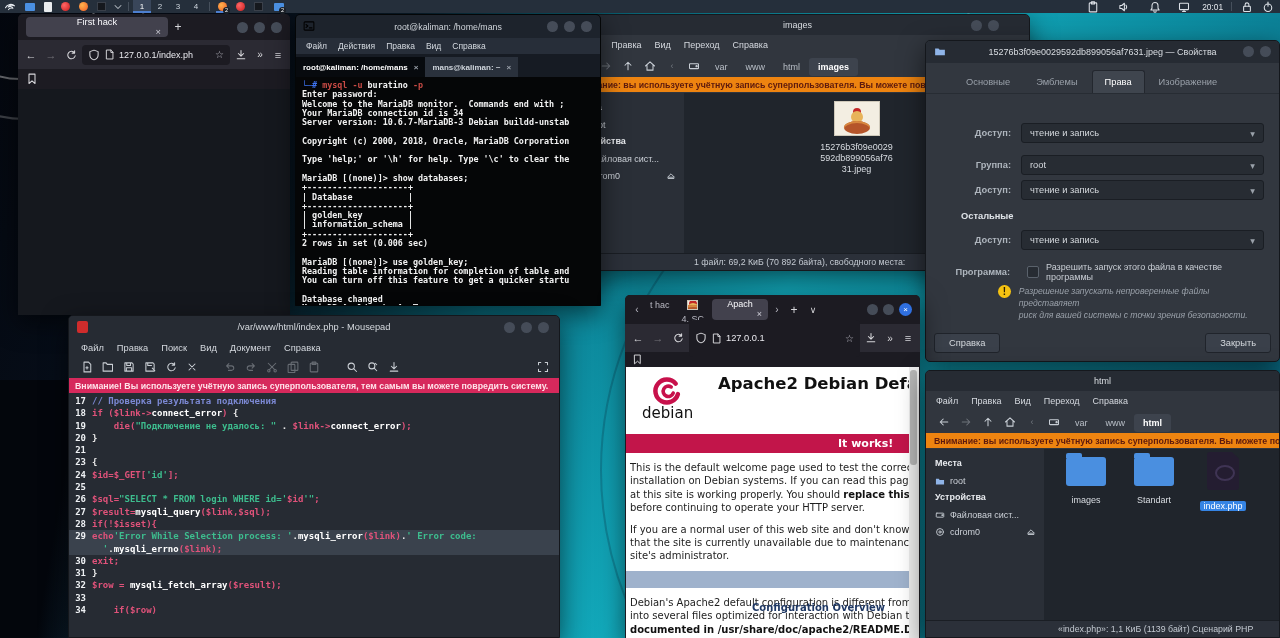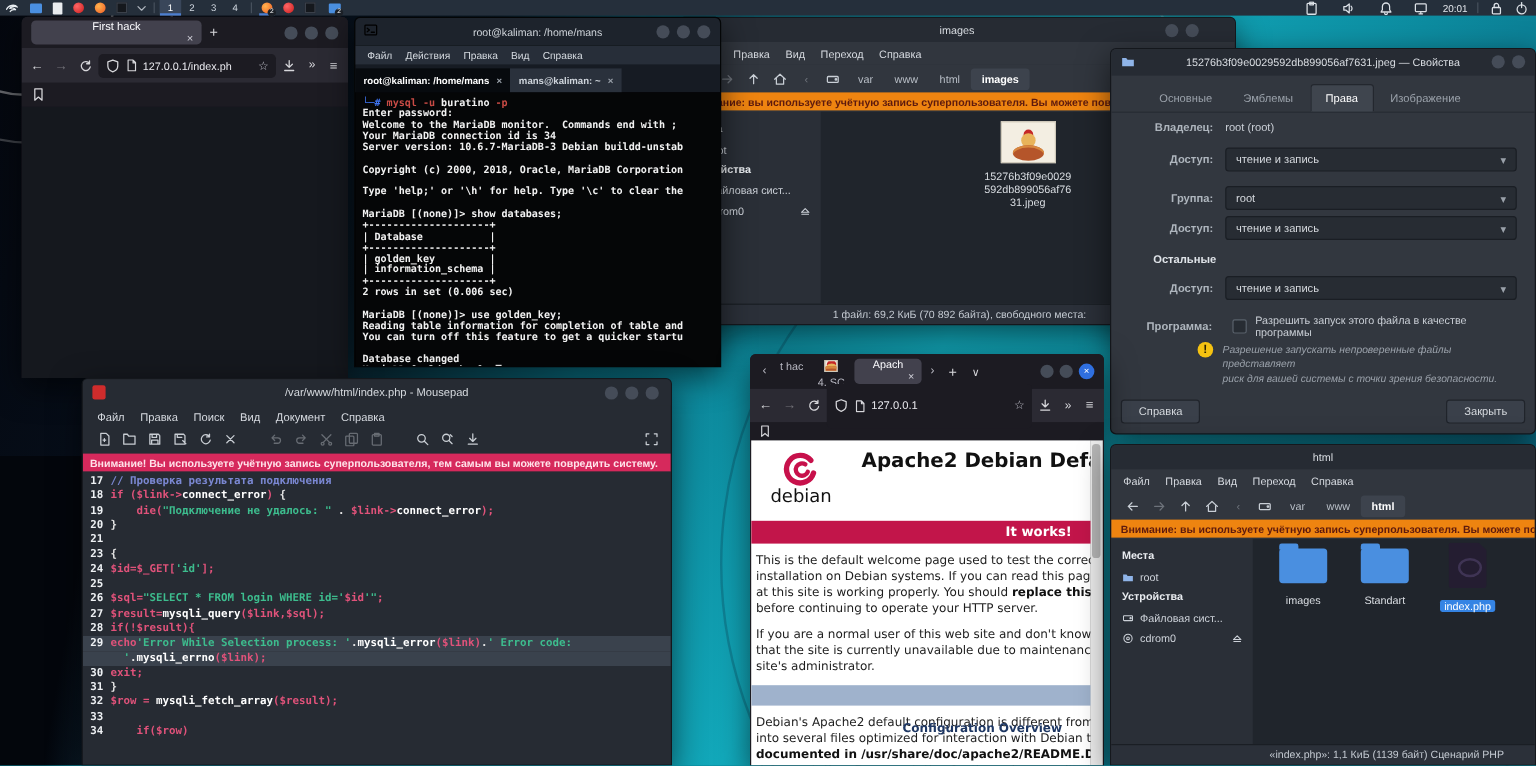--- a/index.html
+++ b/index.html
@@ -350,24 +350,20 @@
         <span class="cbtn"></span>
         <span class="cbtn"></span>
       </div>
     </div>
     <div class="ptabs">
       <span class="ptab">Основные</span>
       <span class="ptab">Эмблемы</span>
       <span class="ptab active">Права</span>
       <span class="ptab">Изображение</span>
     </div>
-    <div class="prow" style="left:10px;top:60px;right:15px;">
-      <span class="plabel">Владелец:</span>
-      <span>root (root)</span>
-    </div>
     <div class="prow" style="left:10px;top:82px;right:15px;">
       <span class="plabel">Доступ:</span>
       <span class="dd">
           <span>чтение и запись</span>
           <span class="arr">▾</span>
         </span>
     </div>
     <div class="prow" style="left:10px;top:114px;right:15px;">
       <span class="plabel">Группа:</span>
       <span class="dd">
@@ -484,21 +480,21 @@
         <div class="segrow"><span class="lnum">17</span><span class="sg-c">// Проверка результата подключения</span></div>
         <div class="segrow"><span class="lnum">18</span><span class="sg-k">if ($link-&gt;</span><span class="sg-f">connect_error</span><span class="sg-k">)</span><span class="sg-p"> {</span></div>
         <div class="segrow"><span class="lnum">19</span><span class="sg-p">    </span><span class="sg-k">die(</span><span class="sg-s">"Подключение не удалось: "</span><span class="sg-p"> . </span><span class="sg-k">$link-&gt;</span><span class="sg-f">connect_error</span><span class="sg-k">);</span></div>
         <div class="segrow"><span class="lnum">20</span><span class="sg-p">}</span></div>
         <div class="segrow"><span class="lnum">21</span></div>
         <div class="segrow"><span class="lnum">23</span><span class="sg-p">{</span></div>
         <div class="segrow"><span class="lnum">24</span><span class="sg-k">$id=$_GET[</span><span class="sg-s">'id'</span><span class="sg-k">];</span></div>
         <div class="segrow"><span class="lnum">25</span></div>
         <div class="segrow"><span class="lnum">26</span><span class="sg-k">$sql=</span><span class="sg-s">"SELECT * FROM login WHERE id='</span><span class="sg-k">$id</span><span class="sg-s">'"</span><span class="sg-k">;</span></div>
         <div class="segrow"><span class="lnum">27</span><span class="sg-k">$result=</span><span class="sg-f">mysqli_query</span><span class="sg-k">($link,$sql);</span></div>
-        <div class="segrow"><span class="lnum">28</span><span class="sg-k">if(!$result){</span></div>
+        <div class="segrow"><span class="lnum">28</span><span class="sg-k">if(!$isset){</span></div>
         <div class="segrow hl"><span class="lnum">29</span><span class="sg-k">echo</span><span class="sg-s">'Error While Selection process: '</span><span class="sg-p">.</span><span class="sg-f">mysqli_error</span><span class="sg-k">($link)</span><span class="sg-p">.</span><span class="sg-s">' Error code:</span></div>
         <div class="segrow hl"><span class="lnum"></span><span class="sg-s">  '</span><span class="sg-p">.</span><span class="sg-f">mysqli_errno</span><span class="sg-k">($link);</span></div>
         <div class="segrow"><span class="lnum">30</span><span class="sg-k">exit;</span></div>
         <div class="segrow"><span class="lnum">31</span><span class="sg-p">}</span></div>
         <div class="segrow"><span class="lnum">32</span><span class="sg-k">$row = </span><span class="sg-f">mysqli_fetch_array</span><span class="sg-k">($result);</span></div>
         <div class="segrow"><span class="lnum">33</span></div>
         <div class="segrow"><span class="lnum">34</span><span class="sg-p">    </span><span class="sg-k">if($row)</span></div>
       </div>
   </div>
 

